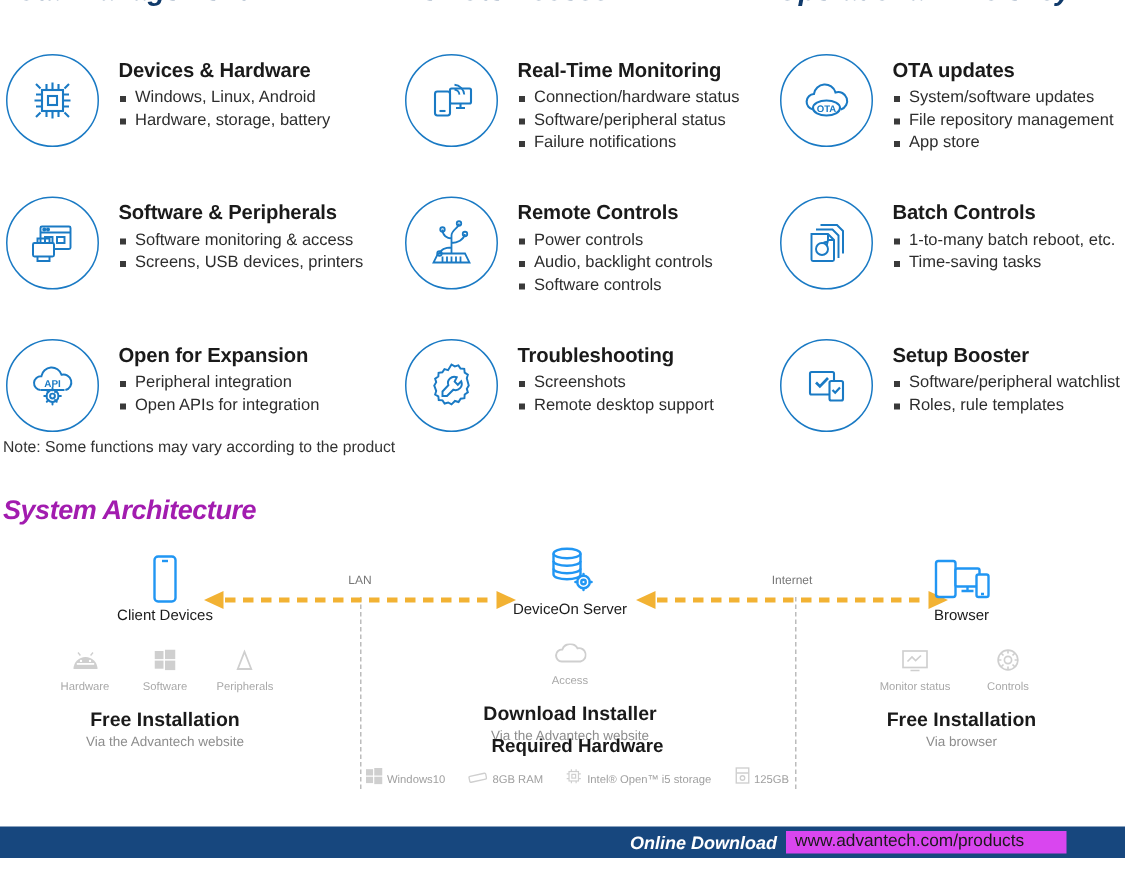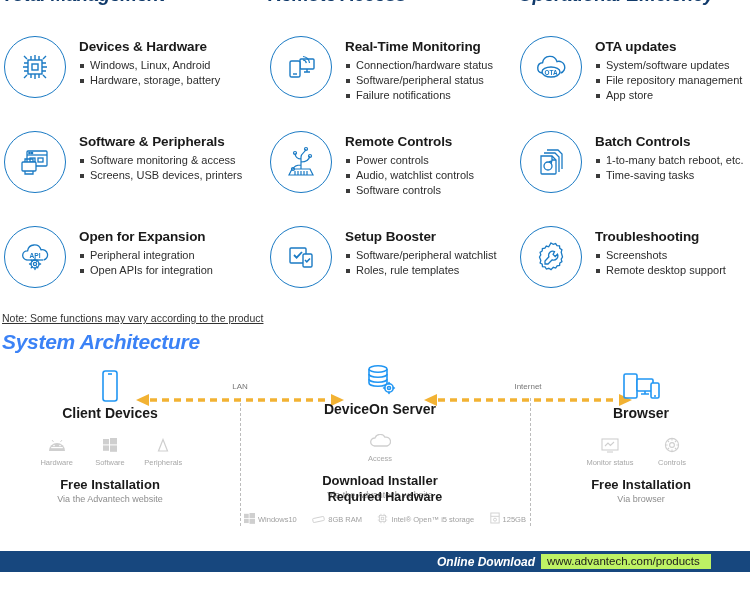--- a/index.html
+++ b/index.html
@@ -50,37 +50,37 @@
     font-size: 11px; color: #2d2d2d; line-height: 15px;
     position: relative; padding-left: 11px;
   }
   .f-list li::before {
     content: ""; position: absolute; left: 1px; top: 6px;
     width: 3.5px; height: 3.5px; background: #3a3a3a;
   }
 
   
   .note {
-    position: absolute; top: 312px; left: 2px;
-    font-size: 10.5px; color: #333; text-decoration: underline;
+    position: absolute; top: 292px; left: 2px;
+    font-size: 10.5px; color: #333;
   }
 
   
   .sec-title {
     position: absolute; top: 330px; left: 2px;
-    font-size: 21px; font-weight: bold; font-style: italic;
-    color: #3b82f6; letter-spacing: -0.3px;
+    font-size: 18px; font-weight: bold; font-style: italic;
+    color: #a21caf; letter-spacing: -0.3px;
   }
 
   .arch { position: absolute; top: 362px; left: 0; width: 750px; height: 170px; }
 
   .node { position: absolute; text-align: center; }
   .node .nicon { height: 36px; display: flex; align-items: flex-end; justify-content: center; }
   .node .nlabel {
-    font-size: 14px; font-weight: bold; color: #1a1a1a; margin-top: 3px;
+    font-size: 10px; font-weight: normal; color: #1a1a1a; margin-top: 3px;
     white-space: nowrap;
   }
 
   .node-client { left: 30px; top: 4px; width: 160px; }
   .node-server { left: 300px; top: 0px; width: 160px; }
   .node-browser { left: 561px; top: 4px; width: 160px; }
 
   .subicons { display: flex; justify-content: center; margin-top: 14px; }
   .subicon { width: 62px; text-align: center; }
   .subicon .si { height: 20px; display: flex; align-items: center; justify-content: center; }
@@ -117,23 +117,23 @@
   .footer {
     position: absolute; left: 0; top: 551px; width: 750px; height: 21px;
     background: #17477e;
     display: flex; align-items: center; justify-content: flex-end;
   }
   .footer .fl {
     color: #ffffff; font-size: 12px; font-weight: bold; font-style: italic;
     margin-right: 6px;
   }
   .footer .url {
-    background: #bef264; color: #1a1a1a; font-size: 11.5px;
+    background: #d946ef; color: #1a1a1a; font-size: 11.5px;
     height: 15px; line-height: 15px; padding: 0 6px;
-    width: 170px; margin-right: 39px;
+    width: 187px; margin-right: 39px;
   }
 </style>
 </head>
 <body>
 
 <div class="page">
 
   <div class="col-heads">
     <div class="col-head c1">Total Management</div>
     <div class="col-head c2">Remote Access</div>
@@ -229,21 +229,21 @@
           <circle cx="27" cy="11" r="1.5"></circle>
             <circle cx="10" cy="24" r="1.5"></circle>
           <path d="M9 24h18l3 6H6z"></path>
           <path d="M12 26v4M15 26v4M18 26v4M21 26v4M24 26v4"></path>
         </svg>
       </div>
       <div class="txt">
         <div class="f-title">Remote Controls</div>
         <ul class="f-list">
           <li>Power controls</li>
-          <li>Audio, watchlist controls</li>
+          <li>Audio, backlight controls</li>
           <li>Software controls</li>
         </ul>
       </div>
     </div>
 
     <div class="cell c3">
       <div class="circ">
         <svg width="34" height="34" viewBox="0 0 34 34" fill="none" stroke="#1a7ac4" stroke-width="1.3">
           <path d="M13 5h11l4 4v15"></path>
             <path d="M10 8h11l4 4v15"></path>
@@ -275,50 +275,50 @@
       </div>
       <div class="txt">
         <div class="f-title">Open for Expansion</div>
         <ul class="f-list">
           <li>Peripheral integration</li>
           <li>Open APIs for integration</li>
         </ul>
       </div>
     </div>
 
+    <div class="cell c2">
+      <div class="circ">
+        <svg width="34" height="34" viewBox="0 0 34 34" fill="none" stroke="#1a7ac4" stroke-width="1.3">
+          <path d="M17 3l2.2 1.3 2.4-.7 1.4 2.1 2.5.2.3 2.5 2.1 1.4-.7 2.4L28.5 17l-1.3 2.2.7 2.4-2.1 1.4-.2 2.5-2.5.3L21.7 28l-2.4-.7L17 29.6l-2.2-1.3-2.4.7-1.4-2.1-2.5-.2-.3-2.5L6.1 23l.7-2.4L5.5 17l1.3-2.2-.7-2.4 2.1-1.4.2-2.5 2.5-.3 1.4-2.1 2.4.7z"></path>
+          <path d="M20.5 11.5a4.2 4.2 0 0 0-5.6 5.3L11 21v3h3l4.2-4.2a4.2 4.2 0 0 0 5.3-5.6l-2.3 2.3-2.1-2.1z"></path>
+        </svg>
+      </div>
+      <div class="txt">
+        <div class="f-title">Troubleshooting</div>
+        <ul class="f-list">
+          <li>Screenshots</li>
+          <li>Remote desktop support</li>
+        </ul>
+      </div>
+    </div>
+
     <div class="cell c3">
       <div class="circ">
         <svg width="34" height="34" viewBox="0 0 34 34" fill="none" stroke="#1a7ac4" stroke-width="1.4">
           <rect x="6" y="8" width="16" height="15" rx="1"></rect>
           <path d="M10 15l2.6 2.6L18 12" stroke-width="1.8"></path>
           <rect x="19" y="14" width="9" height="13" rx="1.2" fill="#fff"></rect>
           <path d="M21 20l1.8 1.8L26 18.4" stroke-width="1.5"></path>
         </svg>
       </div>
       <div class="txt">
         <div class="f-title">Setup Booster</div>
         <ul class="f-list">
           <li>Software/peripheral watchlist</li>
           <li>Roles, rule templates</li>
-        </ul>
-      </div>
-    </div>
-
-    <div class="cell c2">
-      <div class="circ">
-        <svg width="34" height="34" viewBox="0 0 34 34" fill="none" stroke="#1a7ac4" stroke-width="1.3">
-          <path d="M17 3l2.2 1.3 2.4-.7 1.4 2.1 2.5.2.3 2.5 2.1 1.4-.7 2.4L28.5 17l-1.3 2.2.7 2.4-2.1 1.4-.2 2.5-2.5.3L21.7 28l-2.4-.7L17 29.6l-2.2-1.3-2.4.7-1.4-2.1-2.5-.2-.3-2.5L6.1 23l.7-2.4L5.5 17l1.3-2.2-.7-2.4 2.1-1.4.2-2.5 2.5-.3 1.4-2.1 2.4.7z"></path>
-          <path d="M20.5 11.5a4.2 4.2 0 0 0-5.6 5.3L11 21v3h3l4.2-4.2a4.2 4.2 0 0 0 5.3-5.6l-2.3 2.3-2.1-2.1z"></path>
-        </svg>
-      </div>
-      <div class="txt">
-        <div class="f-title">Troubleshooting</div>
-        <ul class="f-list">
-          <li>Screenshots</li>
-          <li>Remote desktop support</li>
         </ul>
       </div>
     </div>
   </div>
 
   <div class="note">Note: Some functions may vary according to the product</div>
 
   <div class="sec-title">System Architecture</div>
 
   <div class="arch">

